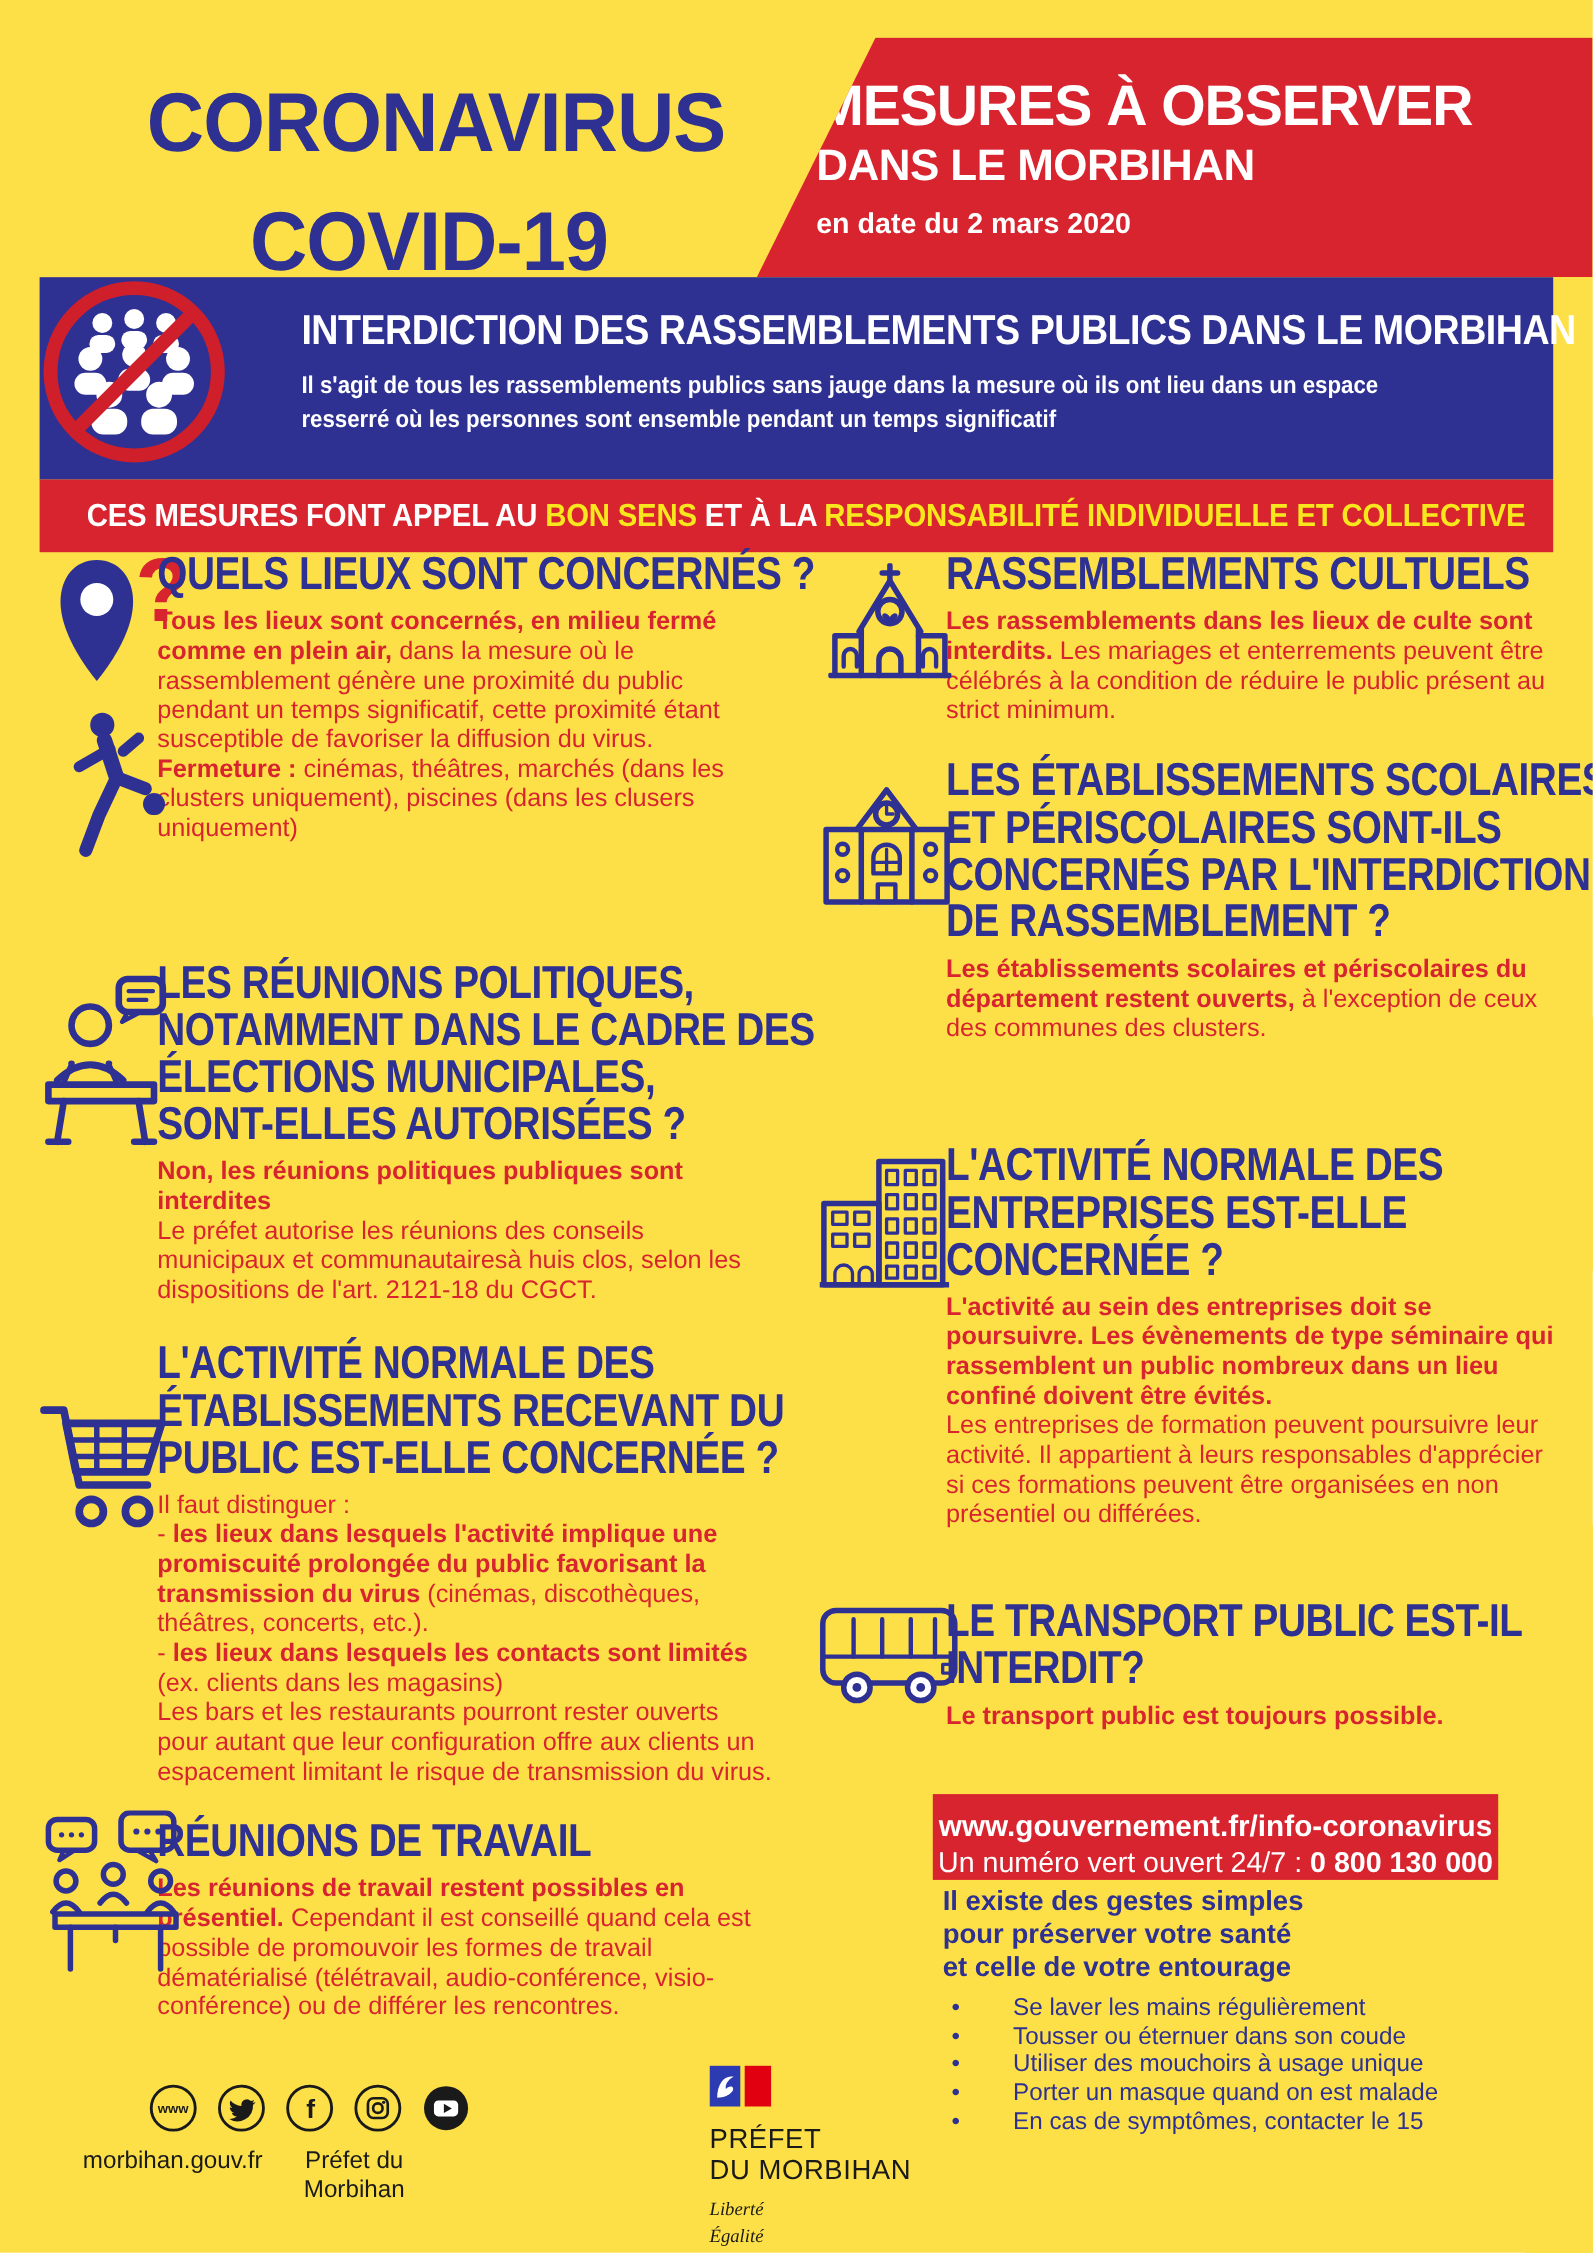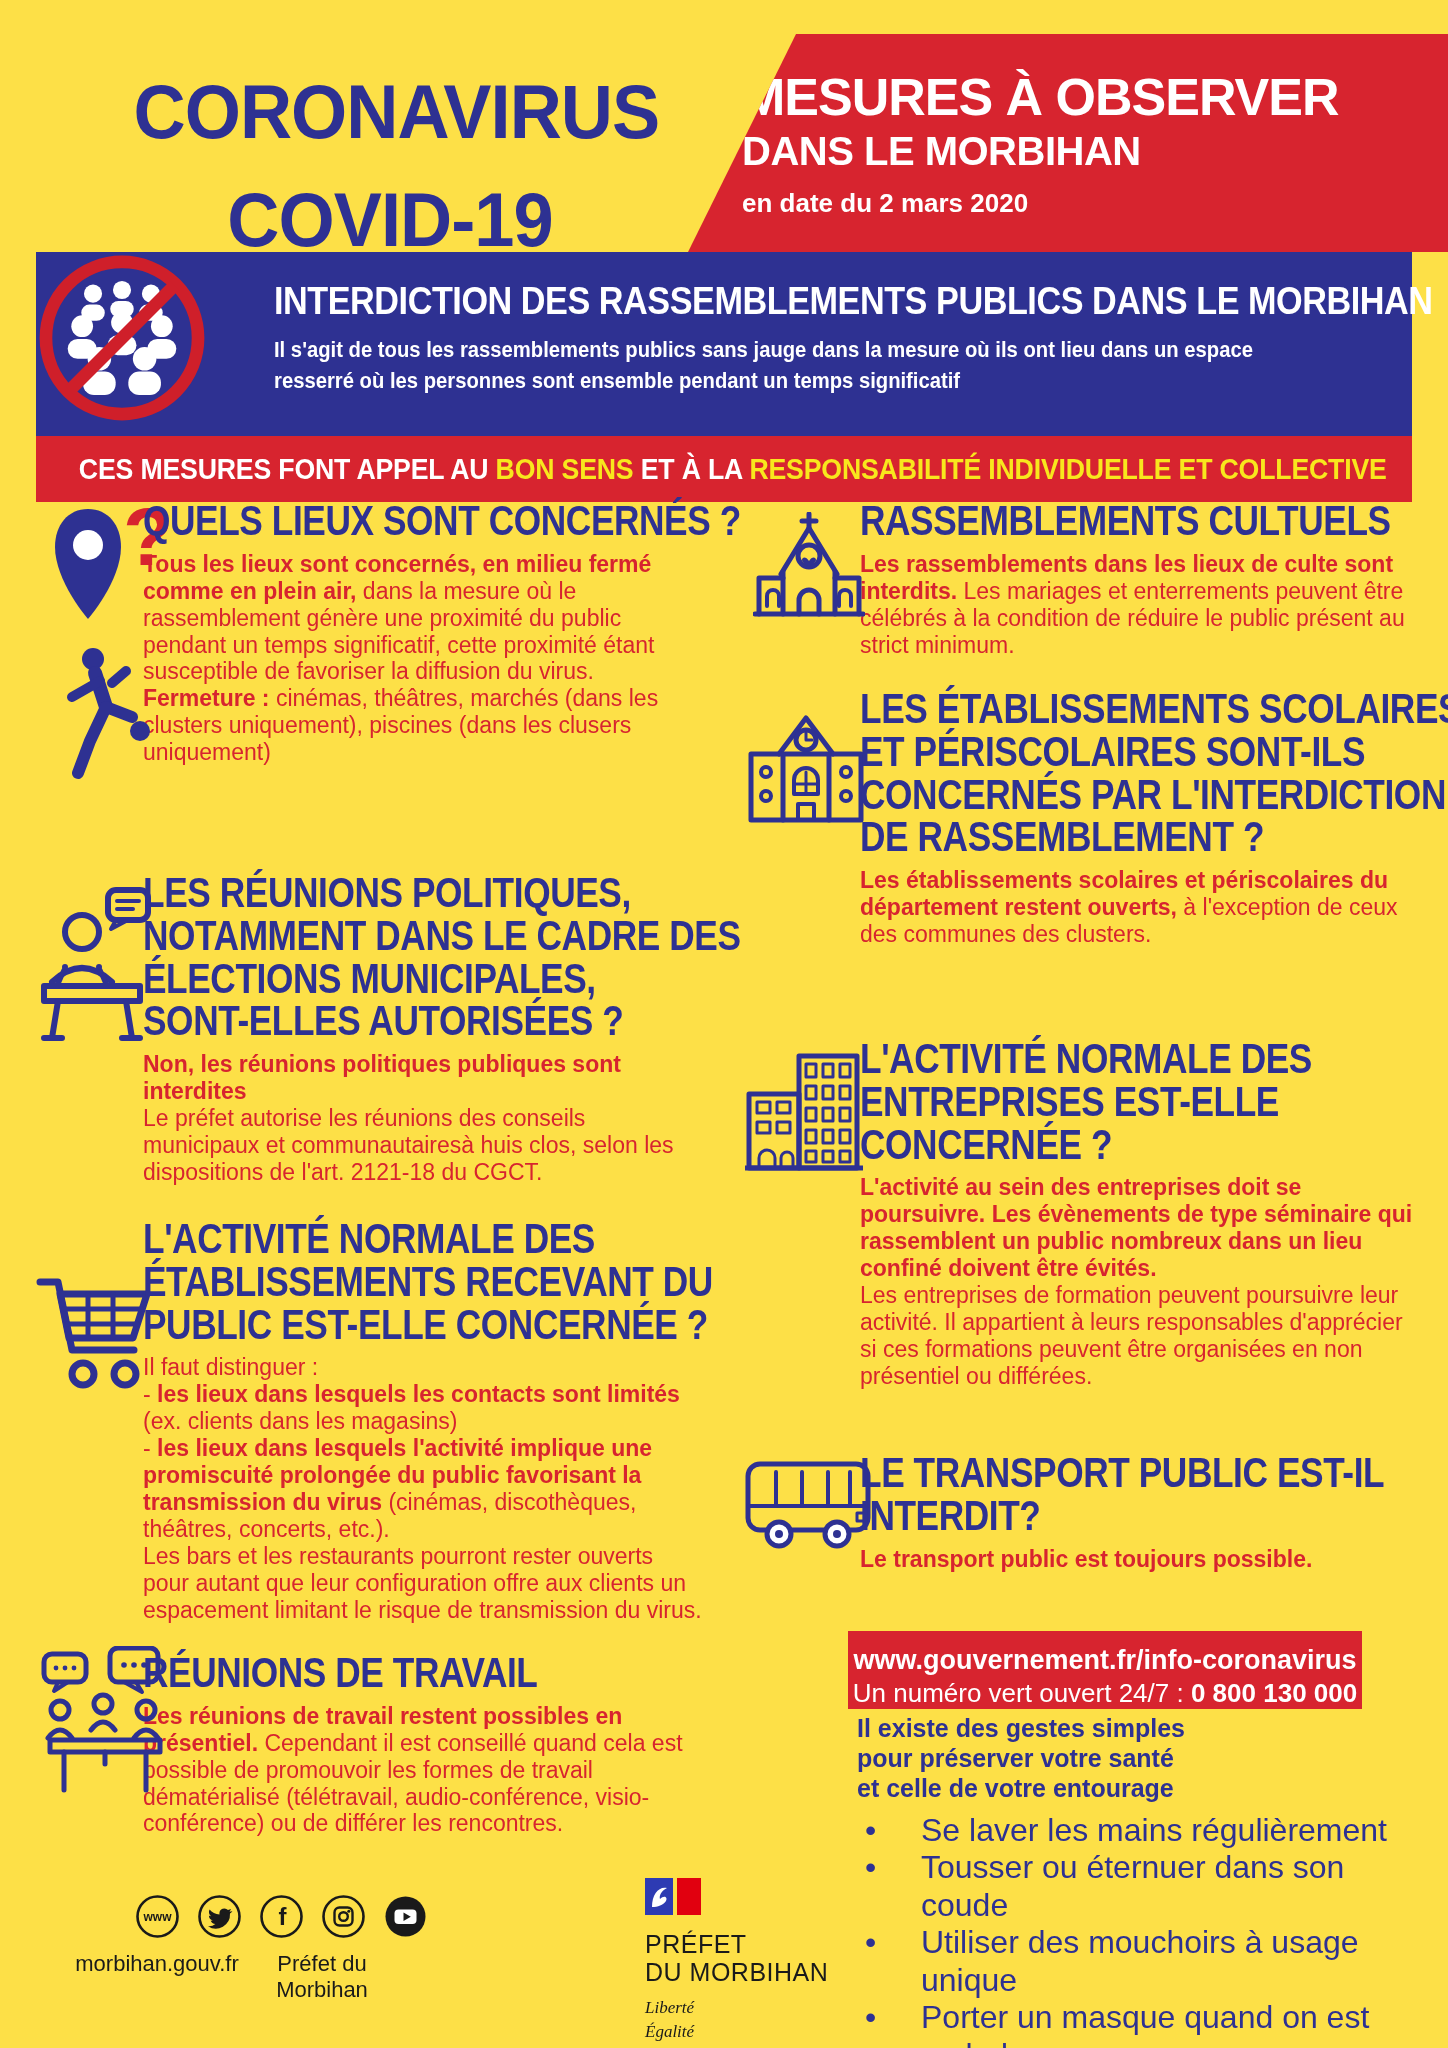--- a/index.html
+++ b/index.html
@@ -80,21 +80,21 @@
   }
   .infobox-url{font-size:27px;font-weight:700;}
   .infobox-line{font-size:26px;}
   .infobox-line .sb{font-weight:700;}
 
   
   .gestures{position:absolute;left:857px;top:1713px;width:575px;}
   .gestures-title{color:var(--blue);font-weight:700;font-size:25px;line-height:1.2;white-space:pre;}
   .gestures-list{list-style:none;margin-top:9px;}
   .gestures-list li{
-    position:relative;color:var(--blue);font-size:32px;line-height:1.17;padding-left:64px;
+    position:relative;color:var(--blue);font-size:22px;line-height:1.17;padding-left:64px;
   }
   .gestures-list li::before{
     content:"\2022";position:absolute;left:8px;color:var(--blue);
   }
 
   
   .social-row{position:absolute;left:135px;top:1894px;display:flex;gap:17px;}
   .social-label{position:absolute;font-size:22px;color:var(--ink);text-align:center;width:170px;}
   .label-site{left:72px;top:1951px;}
   .label-social{left:237px;top:1951px;}
@@ -223,22 +223,22 @@
           <circle cx="47" cy="104" r="11"></circle>
           <circle cx="89" cy="104" r="11"></circle>
         </g>
       </svg>
     </span>
     <div class="txt">
       <div class="sec-title">L'ACTIVITÉ NORMALE DES
 ÉTABLISSEMENTS RECEVANT DU
 PUBLIC EST-ELLE CONCERNÉE ?</div>
       <div class="para"><span>Il faut distinguer :</span></div>
+      <div class="para"><span>- </span><span class="sb">les lieux dans lesquels l'activité implique une promiscuité prolongée du public favorisant la transmission du virus</span><span> (cinémas, discothèques, théâtres, concerts, etc.).</span></div>
       <div class="para"><span>-  </span><span class="sb">les lieux dans lesquels les contacts sont limités</span><span> (ex. clients dans les magasins)</span></div>
-      <div class="para"><span>- </span><span class="sb">les lieux dans lesquels l'activité implique une promiscuité prolongée du public favorisant la transmission du virus</span><span> (cinémas, discothèques, théâtres, concerts, etc.).</span></div>
       <div class="para"><span>Les bars et les restaurants pourront rester ouverts pour autant que leur configuration offre aux clients un espacement limitant le risque de transmission du virus.</span></div>
     </div>
   </div>
 
   <div class="section" style="left:36px;top:1652px;">
     <span class="icon-slot" style="left:4px;top:-6px;">
       <svg width="130" height="152" viewBox="0 0 130 152">
         <g fill="none" stroke="#2e3192" stroke-width="5" stroke-linecap="round" stroke-linejoin="round">
           <rect x="4" y="8" width="42" height="28" rx="8"></rect>
           <circle cx="16" cy="22" r="2.4" fill="#2e3192" stroke="none"></circle>

